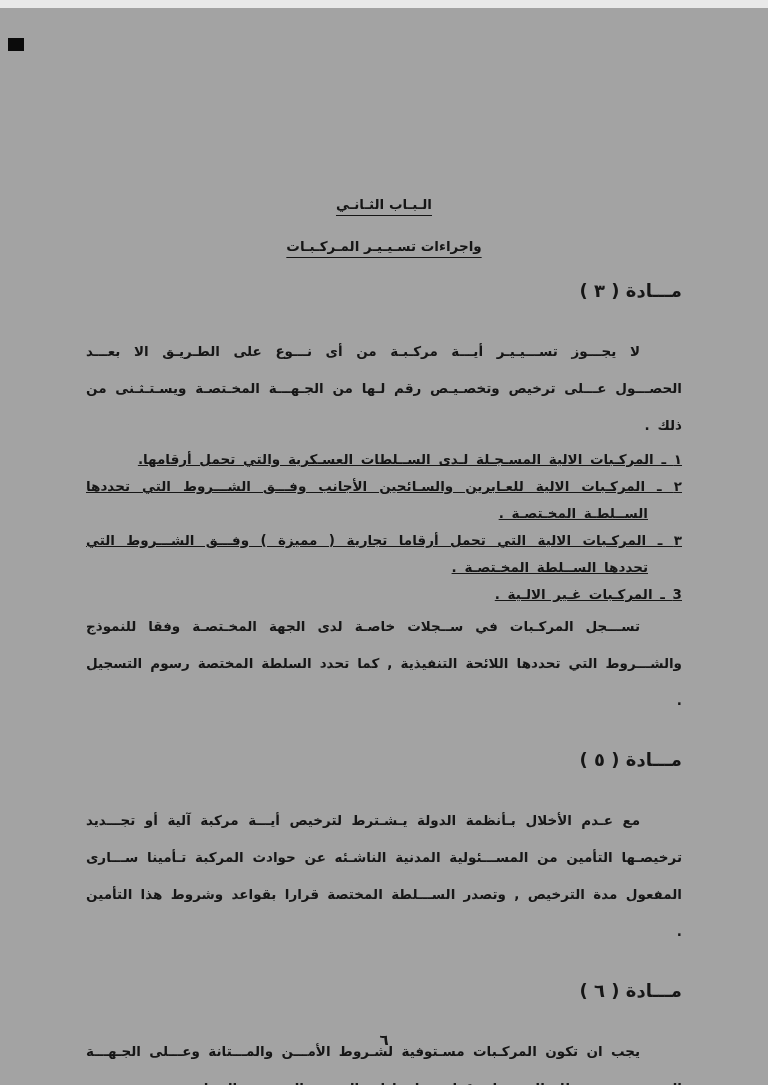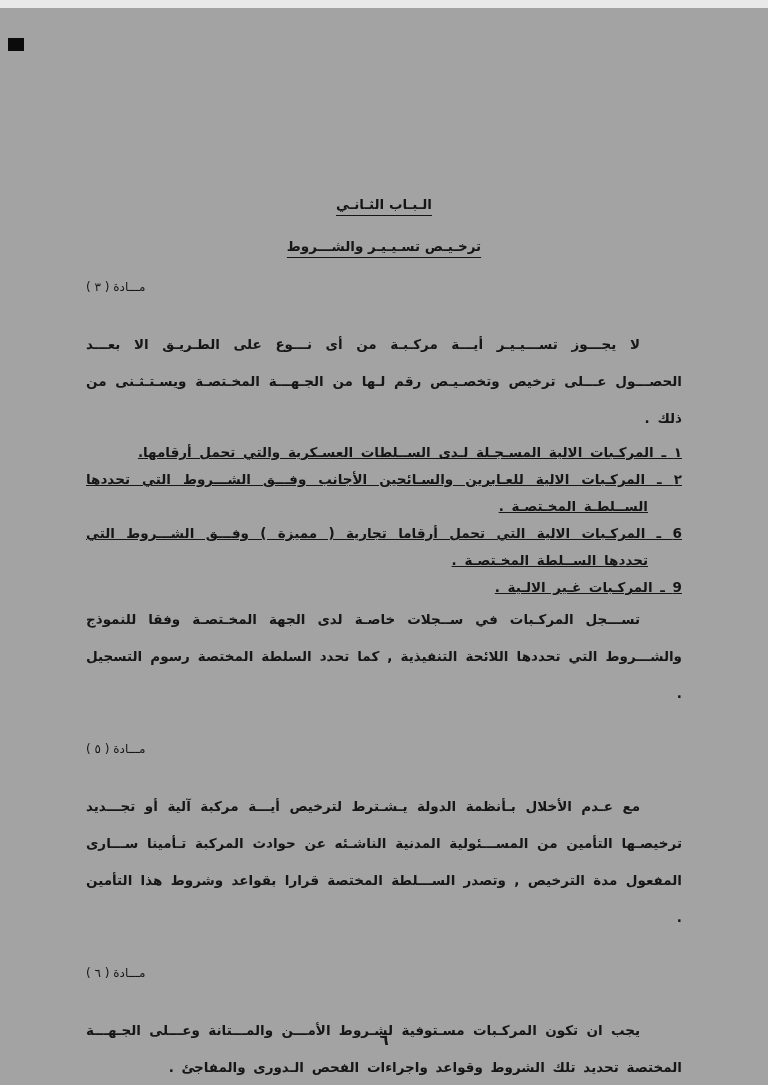--- a/index.html
+++ b/index.html
@@ -42,23 +42,23 @@
     font-size: 13.5px;
     letter-spacing: 0.5px;
   }
   .chapter-title .u,
   .chapter-subtitle .u {
     text-decoration: underline;
     text-underline-offset: 6px;
     text-decoration-thickness: 1px;
   }
   .article-heading {
-    text-align: left;
-    font-size: 12px;
-    font-weight: normal;
+    text-align: right;
+    font-size: 18px;
+    font-weight: bold;
     margin: 30px 0 32px 0;
     letter-spacing: 1px;
   }
   .article-heading.first {
     margin-top: 12px;
   }
   .para {
     margin: 0;
     text-align: justify;
     line-height: 37px;
@@ -94,30 +94,30 @@
 <body>
 
 <div class="page">
 
   <div class="scan-mark"></div>
 
   <div class="content">
 
     <h1 class="chapter-title"><span class="u">الـبـاب الثـانـي</span></h1>
 
-    <h2 class="chapter-subtitle"><span class="u">ترخـيـص تسـيـيـر والشـــروط</span></h2>
+    <h2 class="chapter-subtitle"><span class="u">واجراءات تسـيـيـر المـركـبـات</span></h2>
 
     <section class="article">
       <h3 class="article-heading first">مـــادة ( ٣ )</h3>
       <p class="para indent">لا يجـــوز تســـيـيـر أيـــة مركـبـة من أى نـــوع على الطـريـق الا بعـــد الحصـــول عـــلى ترخيص وتخصـيـص رقم لـها من الجـهـــة المخـتصـة ويسـتـثـنى من ذلك .</p>
       <div class="list">
         <p class="list-item">١ ـ المركـبات الالية المسـجـلة لـدى الســلطات العسـكرية والتي تحمل أرقامها.</p>
         <p class="list-item">٢ ـ المركـبات الالية للعـابرين والسـائحين الأجانب وفـــق الشـــروط التي تحددها الســلطـة المخـتصـة .</p>
-        <p class="list-item">6 ـ المركـبات الالية التي تحمل أرقاما تجارية ( مميزة ) وفـــق الشـــروط التي تحددها الســلطة المخـتصـة .</p>
-        <p class="list-item">9 ـ المركـبات غـير الالـية .</p>
+        <p class="list-item">٣ ـ المركـبات الالية التي تحمل أرقاما تجارية ( مميزة ) وفـــق الشـــروط التي تحددها الســلطة المخـتصـة .</p>
+        <p class="list-item">3 ـ المركـبات غـير الالـية .</p>
       </div>
     </section>
 
     <section class="article">
       <p class="para indent">تســـجل المركـبات في ســجلات خاصـة لدى الجهة المخـتصـة وفقا للنموذج والشـــروط التي تحددها اللائحة التنفيذية , كما تحدد السلطة المختصة رسوم التسجيل .</p>
     </section>
 
     <section class="article">
       <h3 class="article-heading">مـــادة ( ٥ )</h3>
       <p class="para indent">مع عـدم الأخلال بـأنظمة الدولة يـشـترط لترخيص أيـــة مركبة آلية أو تجـــديد ترخيصـها التأمين من المســـئولية المدنية الناشـئه عن حوادث المركبة تـأمينا ســـارى المفعول مدة الترخيص , وتصدر الســـلطة المختصة قرارا بقواعد وشروط هذا التأمين .</p>

